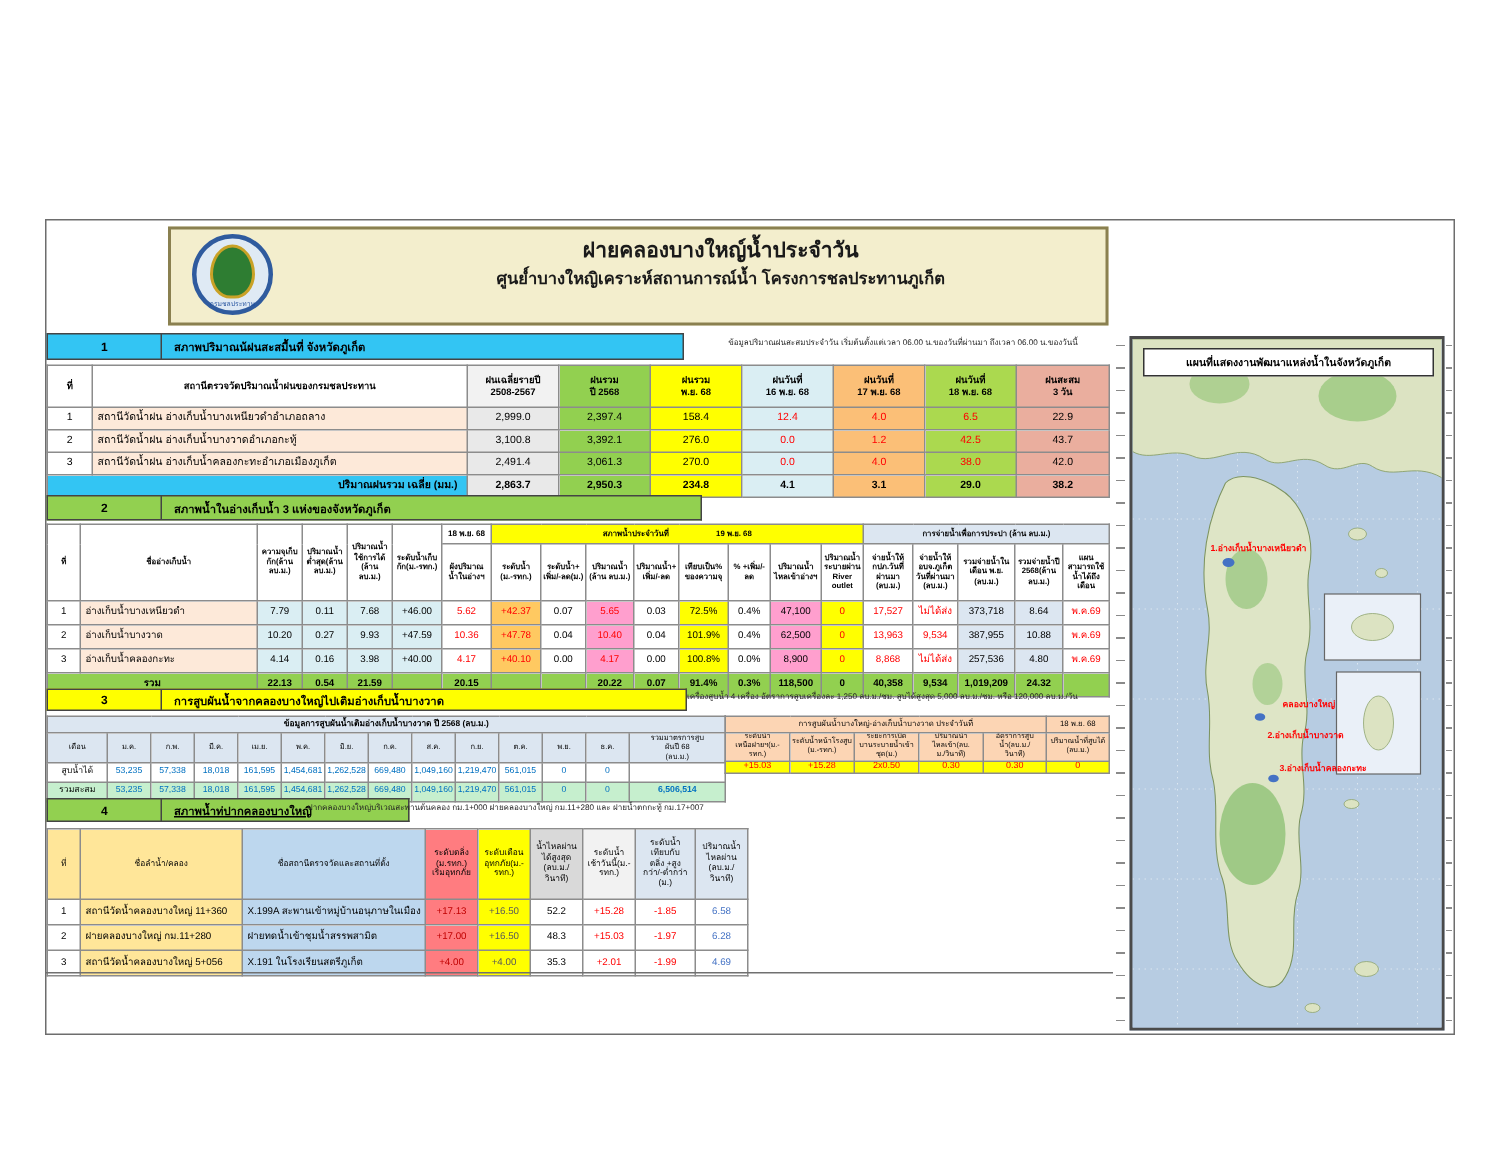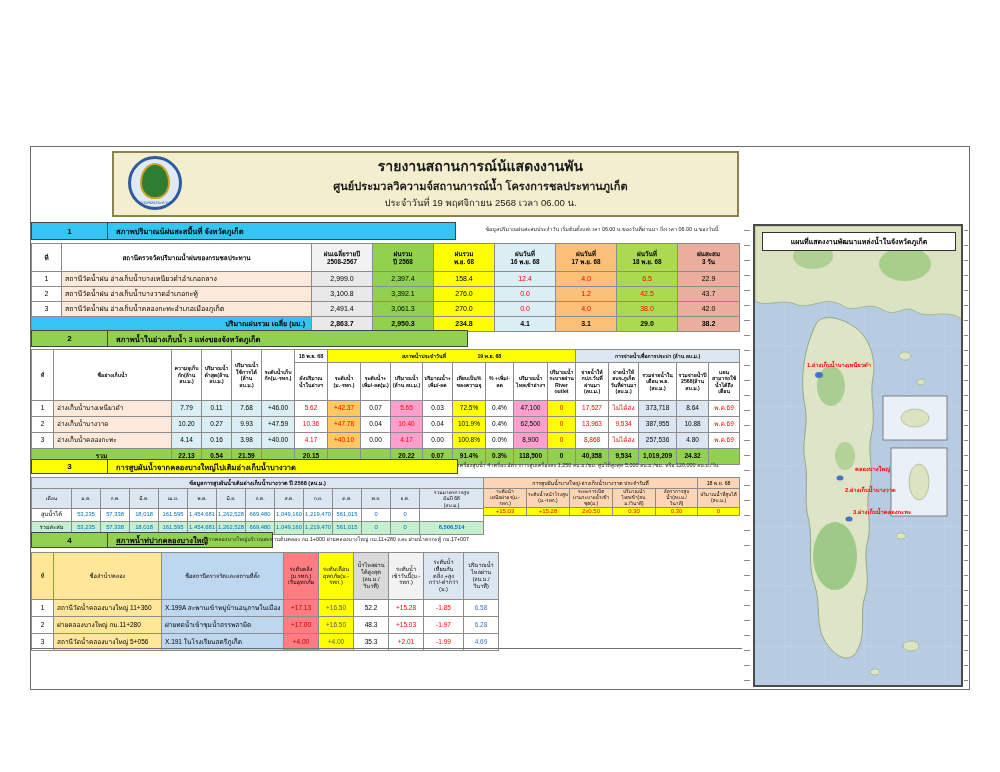--- a/index.html
+++ b/index.html
@@ -60,23 +60,22 @@
 <body>
 
 <div class="abs doc-box"></div>
 
 <div class="abs hdr-band">
   <div class="logo">
     <div class="logo-inner"></div>
     <div class="logo-cap">กรมชลประทาน</div>
   </div>
   <div class="hdr-titles">
-    <div class="t1">รายงานสถานการณ์น้แสดงงานพัน</div>
-    <div class="t2">ศูนย์ประมวลวิความจ์สถานการณ์น้ำ  โครงการชลประทานภูเก็ต</div>
-    <div class="t3">ประจำวันที่ 19 พฤศจิกายน 2568 เวลา 06.00 น.</div>
+    <div class="t1">ฝายคลองบางใหญ์น้ำประจำวัน</div>
+    <div class="t2">ศูนย์ำบางใหญิเคราะห์สถานการณ์น้ำ  โครงการชลประทานภูเก็ต</div>
   </div>
 </div>
 
 <div class="abs" style="left:31px;top:222px;height:18px;display:flex;">
   <div class="sec-no cyan">1</div>
   <div class="sec-title cyan" style="width:348px;">สภาพปริมาณน้ฝนสะสมื้นที่ จังหวัดภูเก็ต</div>
 </div>
 <div class="abs note" style="left:468px;top:226px;width:268px;text-align:center;">ข้อมูลปริมาณฝนสะสมประจำวัน เริ่มต้นตั้งแต่เวลา 06.00 น.ของวันที่ผ่านมา ถึงเวลา 06.00 น.ของวันนี้</div>
 
 <table class="abs t-rain" style="left:31px;top:243px;width:708px;">

